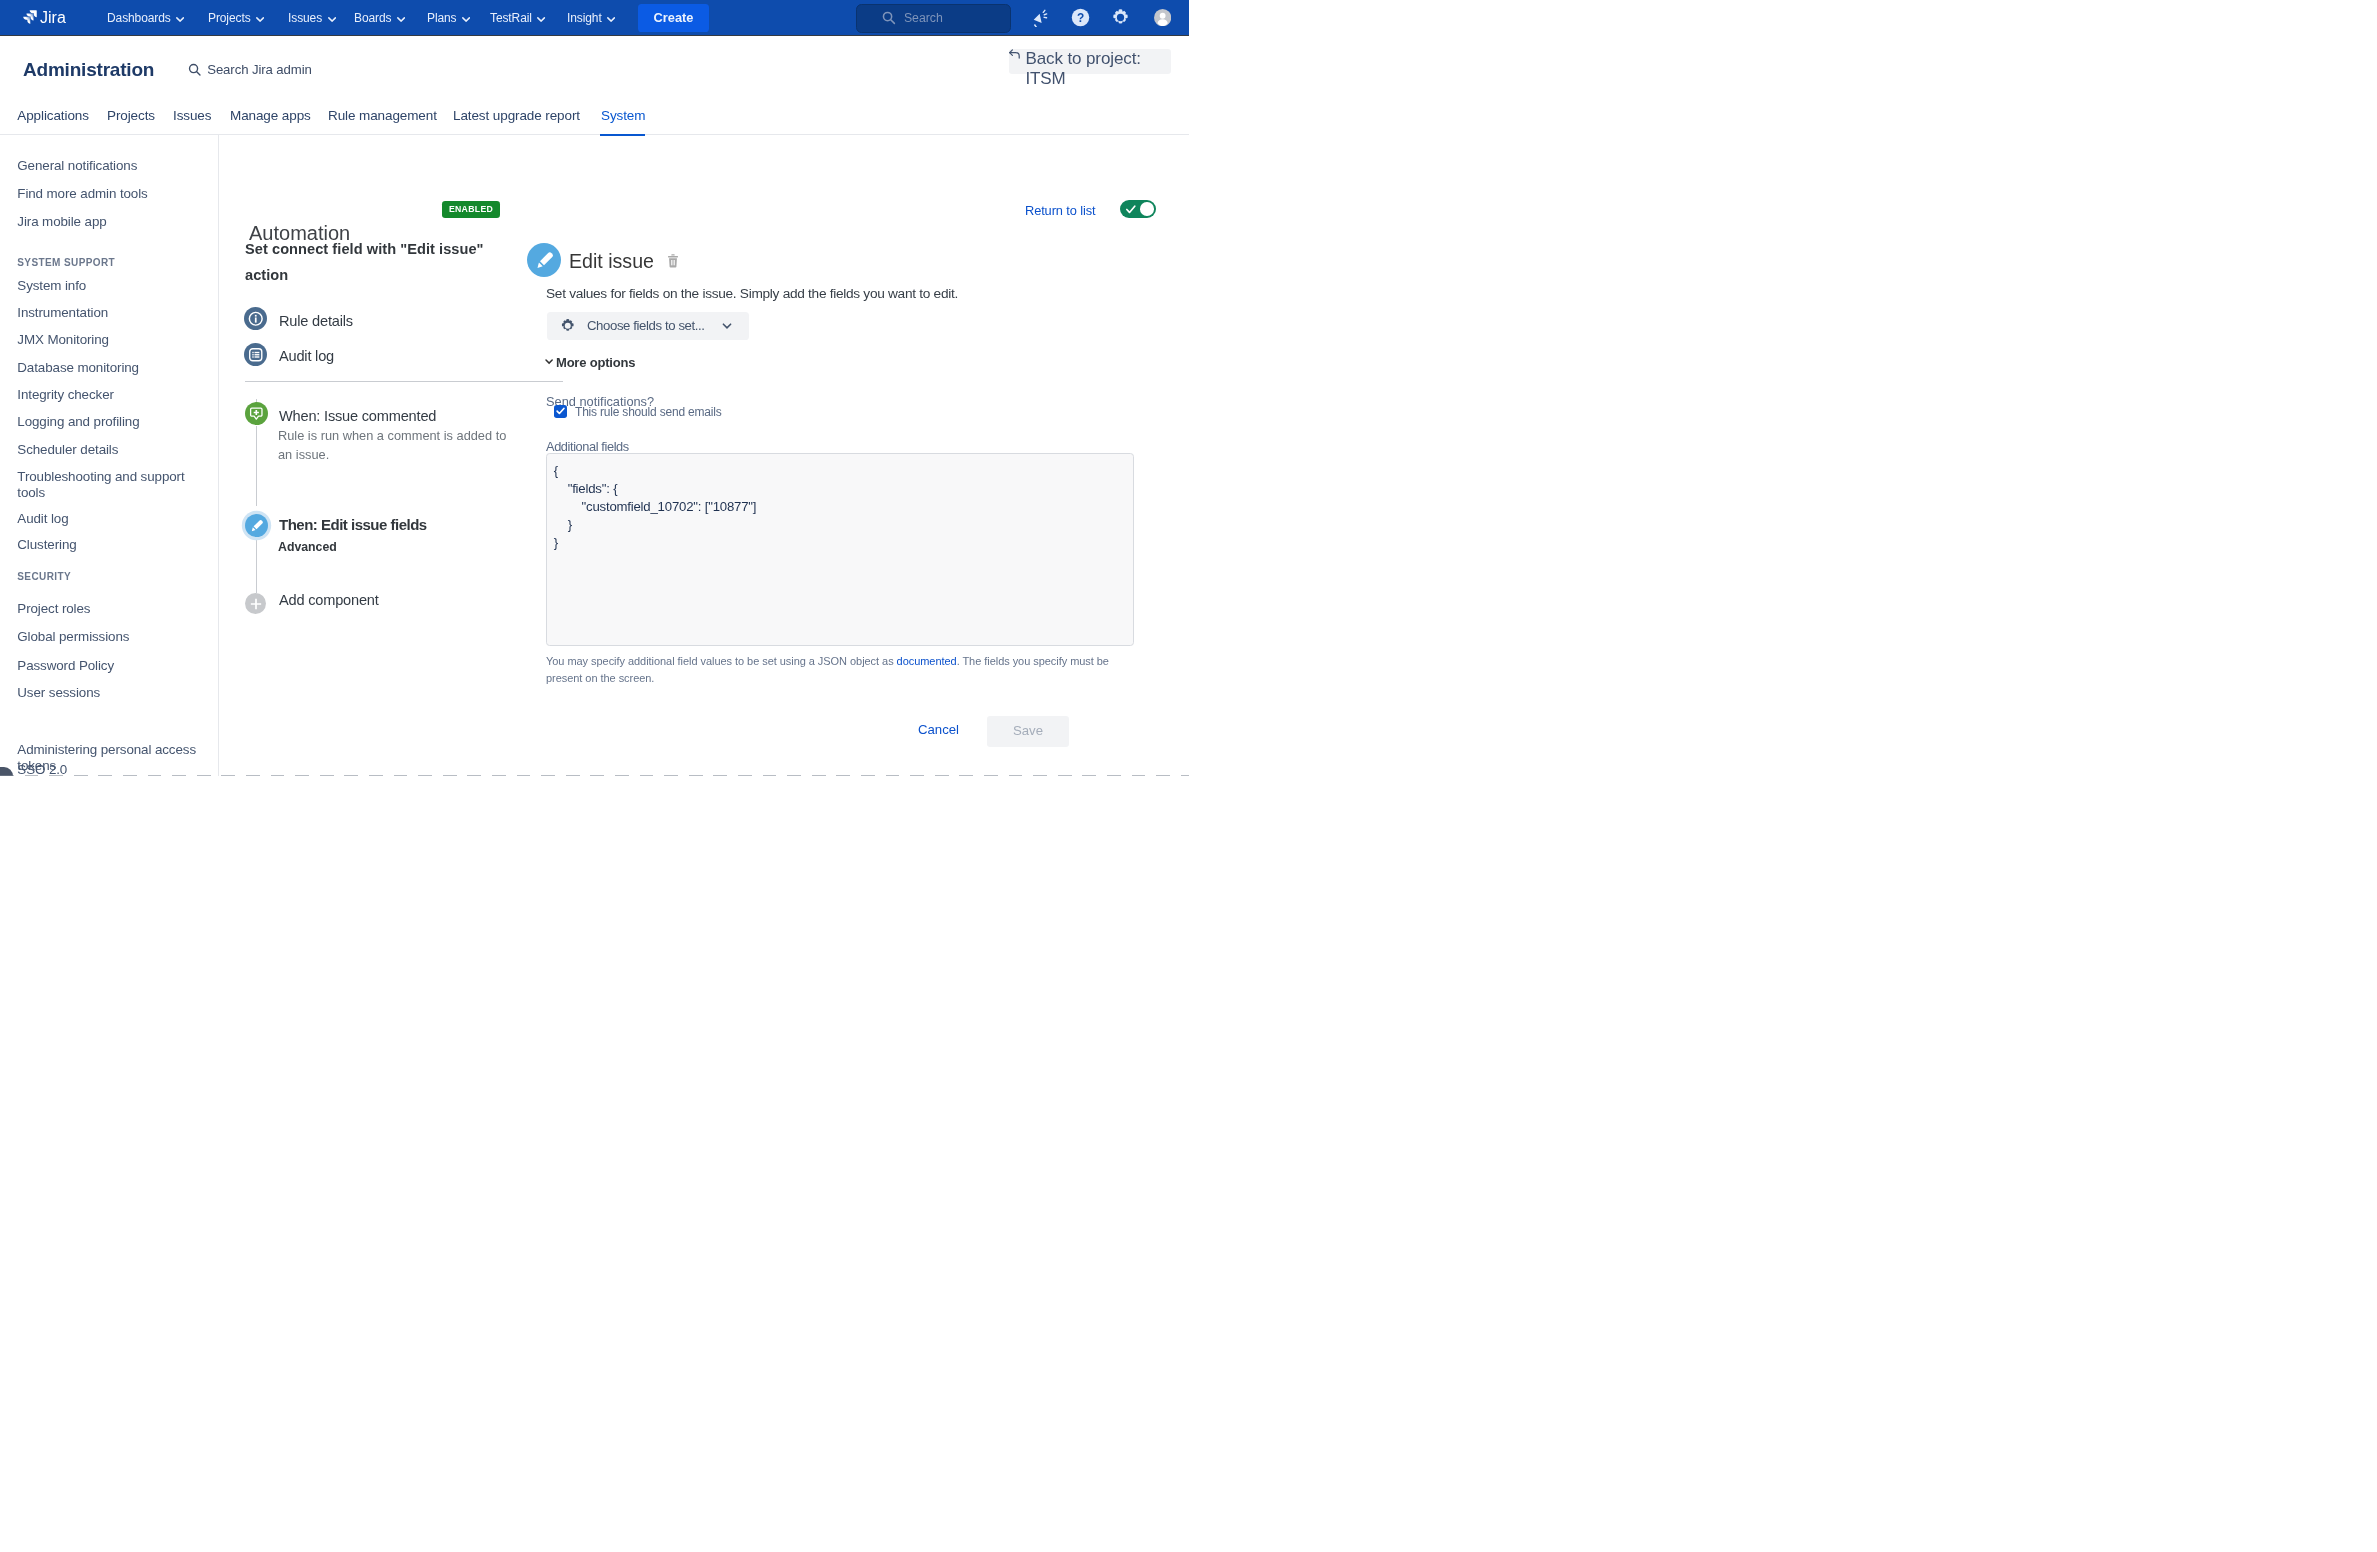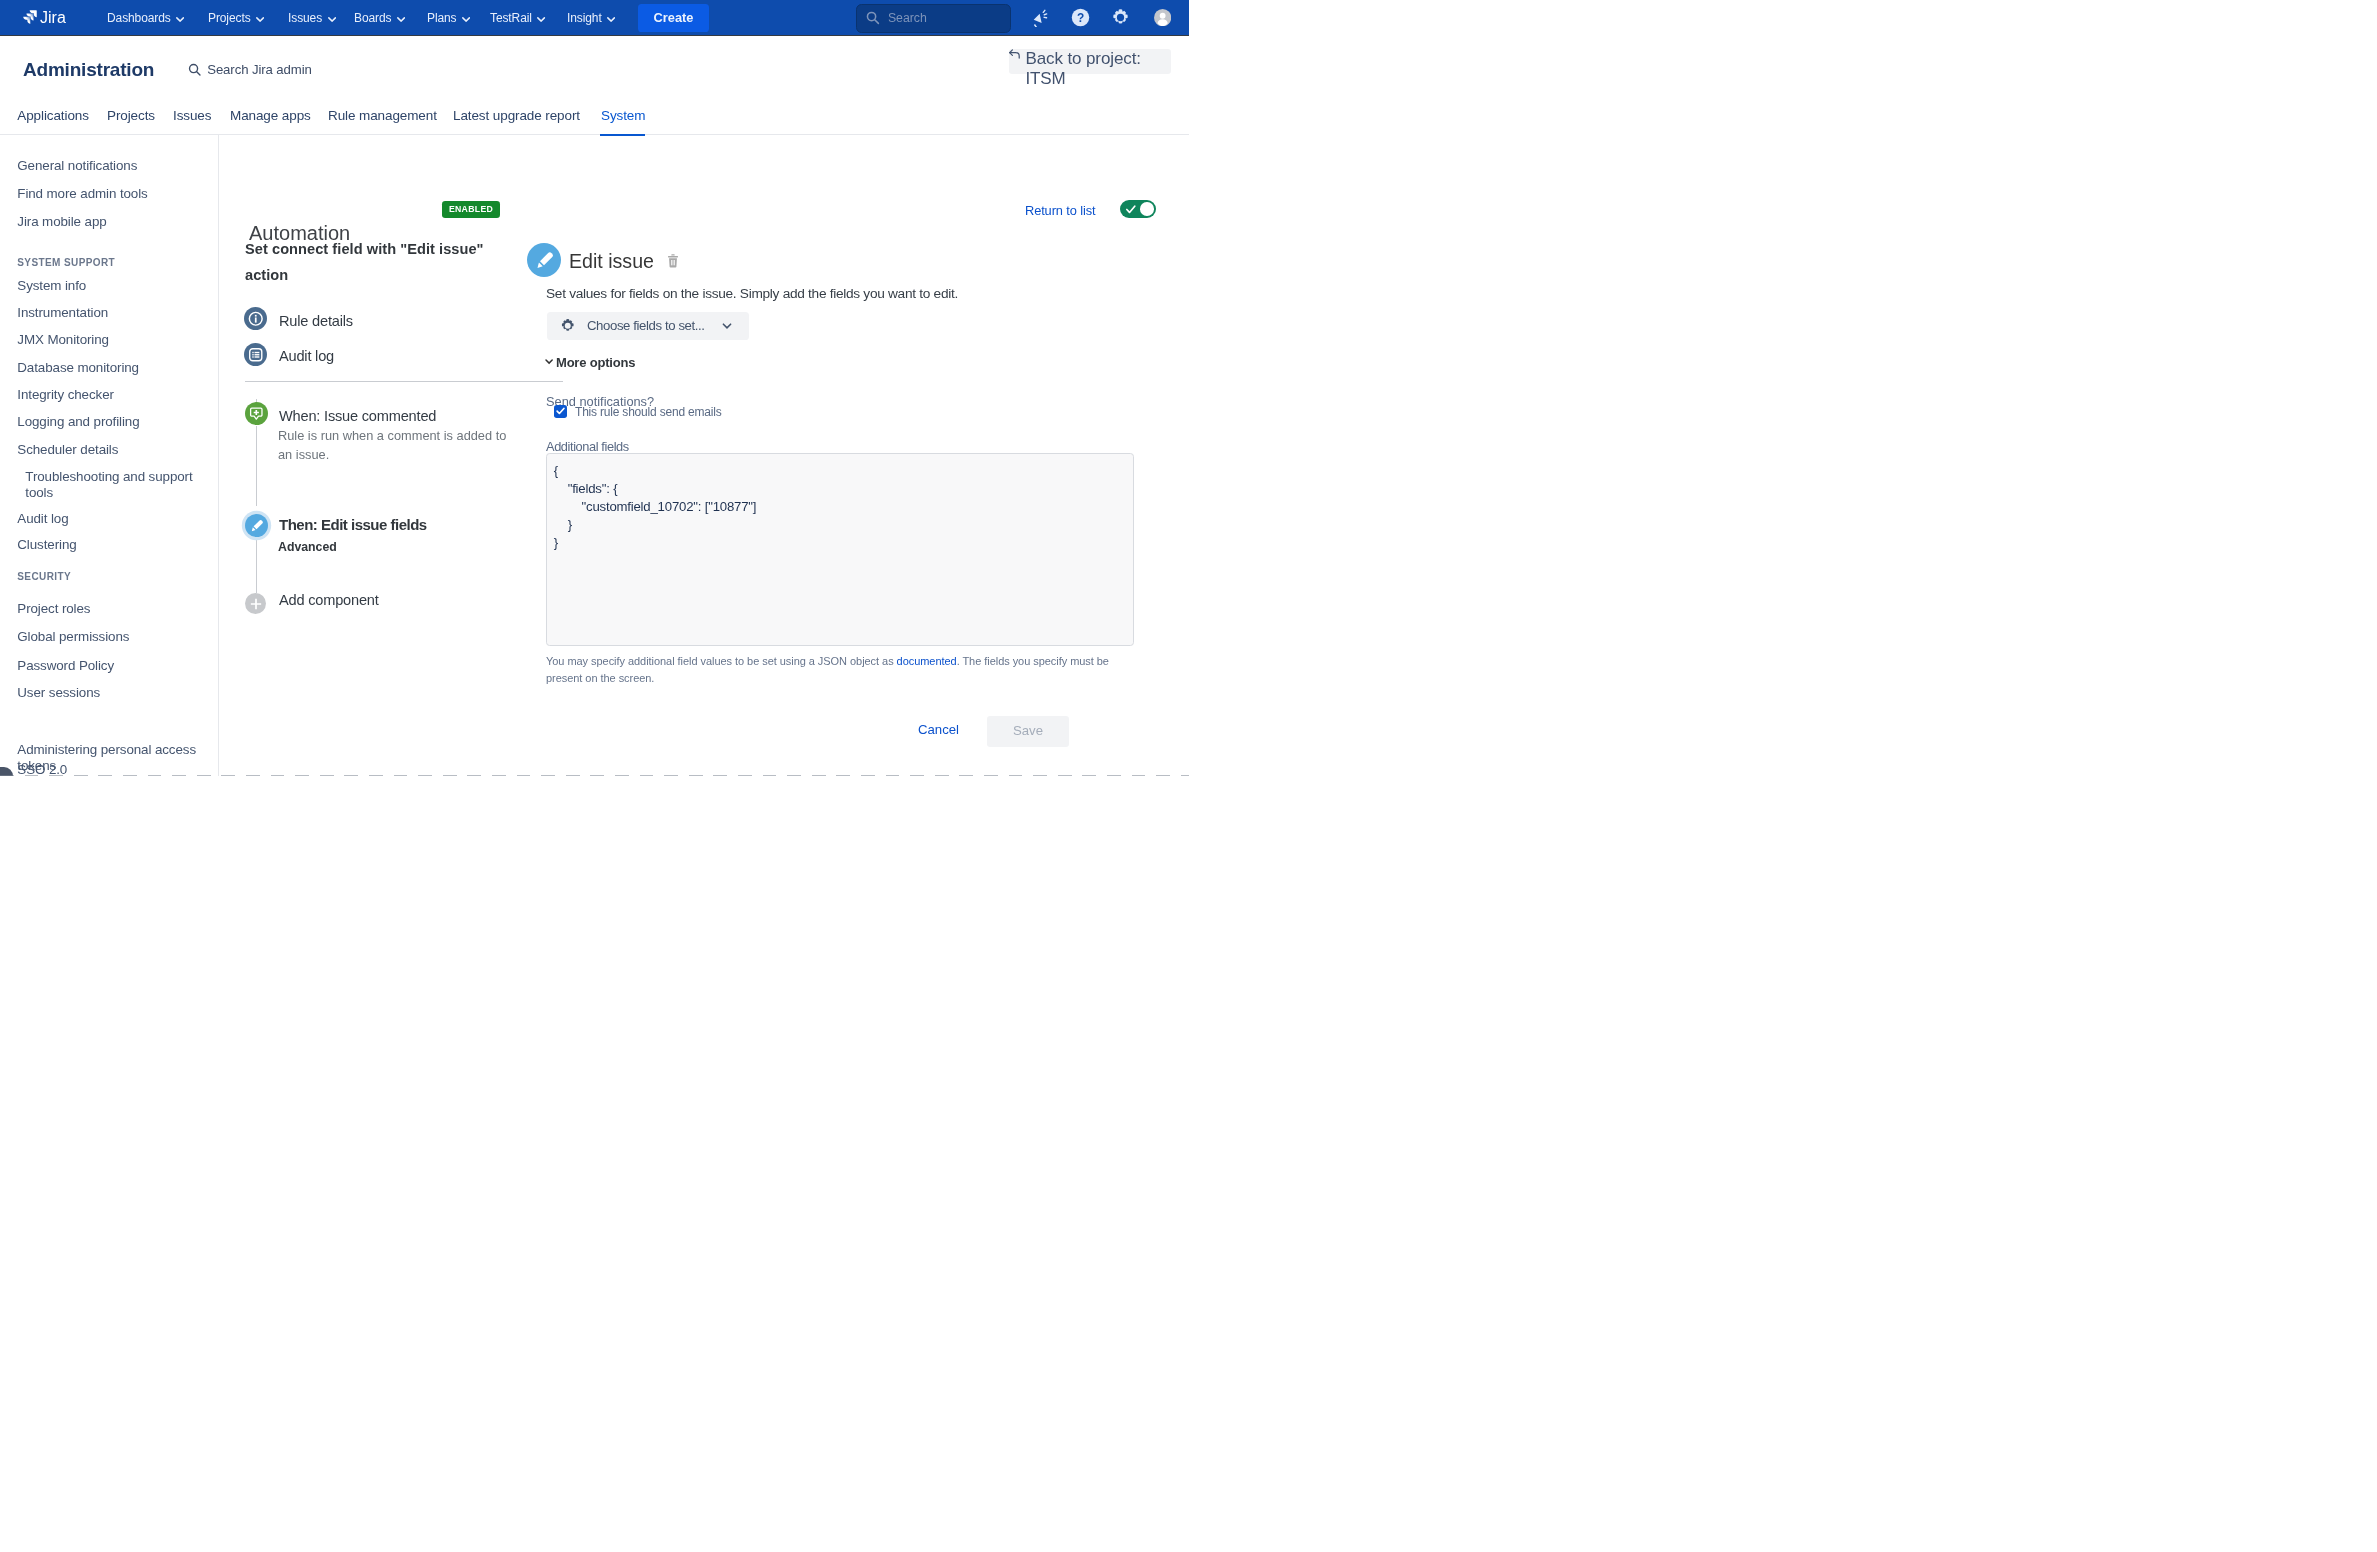--- a/index.html
+++ b/index.html
@@ -5,21 +5,21 @@
 * { box-sizing: border-box; margin:0; padding:0; }
 html,body { width:1189px; height:776px; overflow:hidden; }
 body { font-family:"Liberation Sans", sans-serif; background:#fff; position:relative; }
 .abs { position:absolute; }
 
 
 .topnav { position:absolute; top:0; left:0; width:1189px; height:36px; background:#0e4cad; border-bottom:1.4px solid #343a42; }
 .navitem { position:absolute; top:11px; color:#e8effc; font-size:12px; letter-spacing:-0.1px; }
 .navitem svg { margin-left:5.5px; }
 .create-btn { position:absolute; left:638px; top:3.6px; width:71px; height:28px; background:#0b5be4; color:#eef3fd; font-weight:700; font-size:12.8px; border-radius:3.6px; text-align:center; line-height:28px; }
-.searchbox { position:absolute; left:856px; top:3.6px; width:155px; height:29px; background:#0b3c86; border:0.9px solid #0a336f; border-radius:5.5px; display:flex; align-items:center; }
+.searchbox { position:absolute; left:856px; top:3.6px; width:155px; height:29px; background:#0b3c86; border:0.9px solid #0a336f; border-radius:5.5px; display:flex; align-items:center;padding-left:16px; }
 .searchbox span { margin-left:8.2px; font-size:12.3px; color:#7e94ba; }
 .nav-ic { position:absolute; top:0; height:35px; display:flex; align-items:center; }
 
 
 .admin-title { position:absolute; left:23px; top:59px; font-size:19px; font-weight:700; color:#1e3a67; letter-spacing:-0.2px; }
 .admin-search { position:absolute; left:188px; top:62px; display:flex; align-items:center; color:#3d4c66; font-size:13.2px; letter-spacing:-0.1px; gap:5.5px; }
 .backbtn { position:absolute; left:1009px; top:49px; width:162px; height:25px; background:#f2f3f5; border-radius:3.2px; color:#42526E; font-size:17px; letter-spacing:-0.1px; display:flex; align-items:flex-start; justify-content:center; gap:5.5px; }
 
 
 .tabline { position:absolute; left:0; top:134px; width:1189px; height:1.4px; background:#e6e8ec; }
@@ -177,21 +177,21 @@
 <div class="sb-item" style="top:186px;">Find more admin tools</div>
 <div class="sb-item" style="top:214px;">Jira mobile app</div>
 <div class="sb-head" style="top:257px;">SYSTEM SUPPORT</div>
 <div class="sb-item" style="top:278px;">System info</div>
 <div class="sb-item" style="top:305px;">Instrumentation</div>
 <div class="sb-item" style="top:332px;">JMX Monitoring</div>
 <div class="sb-item" style="top:360px;">Database monitoring</div>
 <div class="sb-item" style="top:387px;">Integrity checker</div>
 <div class="sb-item" style="top:414px;">Logging and profiling</div>
 <div class="sb-item" style="top:442px;">Scheduler details</div>
-<div class="sb-item" style="top:469px;margin-left:8px;">Troubleshooting and support<br>tools</div>
+<div class="sb-item" style="top:469px;">Troubleshooting and support<br>tools</div>
 <div class="sb-item" style="top:511px;">Audit log</div>
 <div class="sb-item" style="top:537px;">Clustering</div>
 <div class="sb-head" style="top:571px;">SECURITY</div>
 <div class="sb-item" style="top:601px;">Project roles</div>
 <div class="sb-item" style="top:629px;">Global permissions</div>
 <div class="sb-item" style="top:658px;">Password Policy</div>
 <div class="sb-item" style="top:685px;">User sessions</div>
 <div class="sb-item" style="top:714px;margin-top:48px;">SSO 2.0</div>
 <div class="sb-item" style="top:742px;">Administering personal access<br>tokens</div>
 

